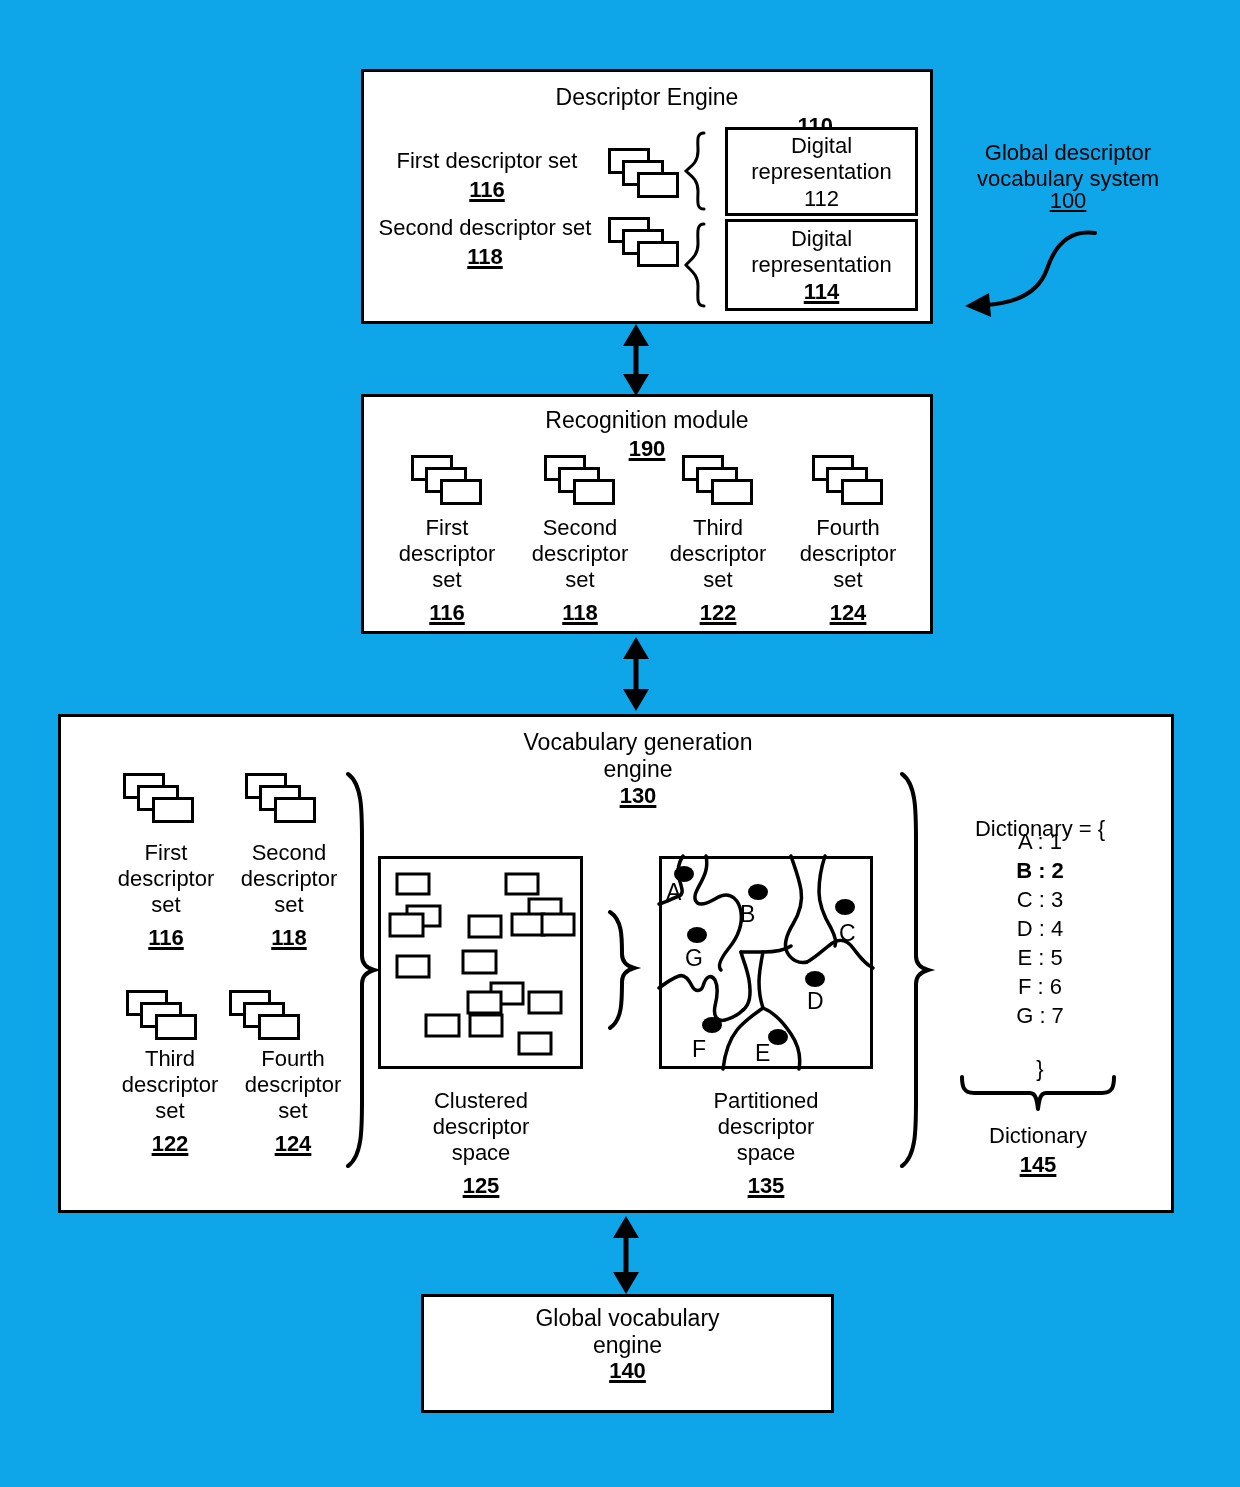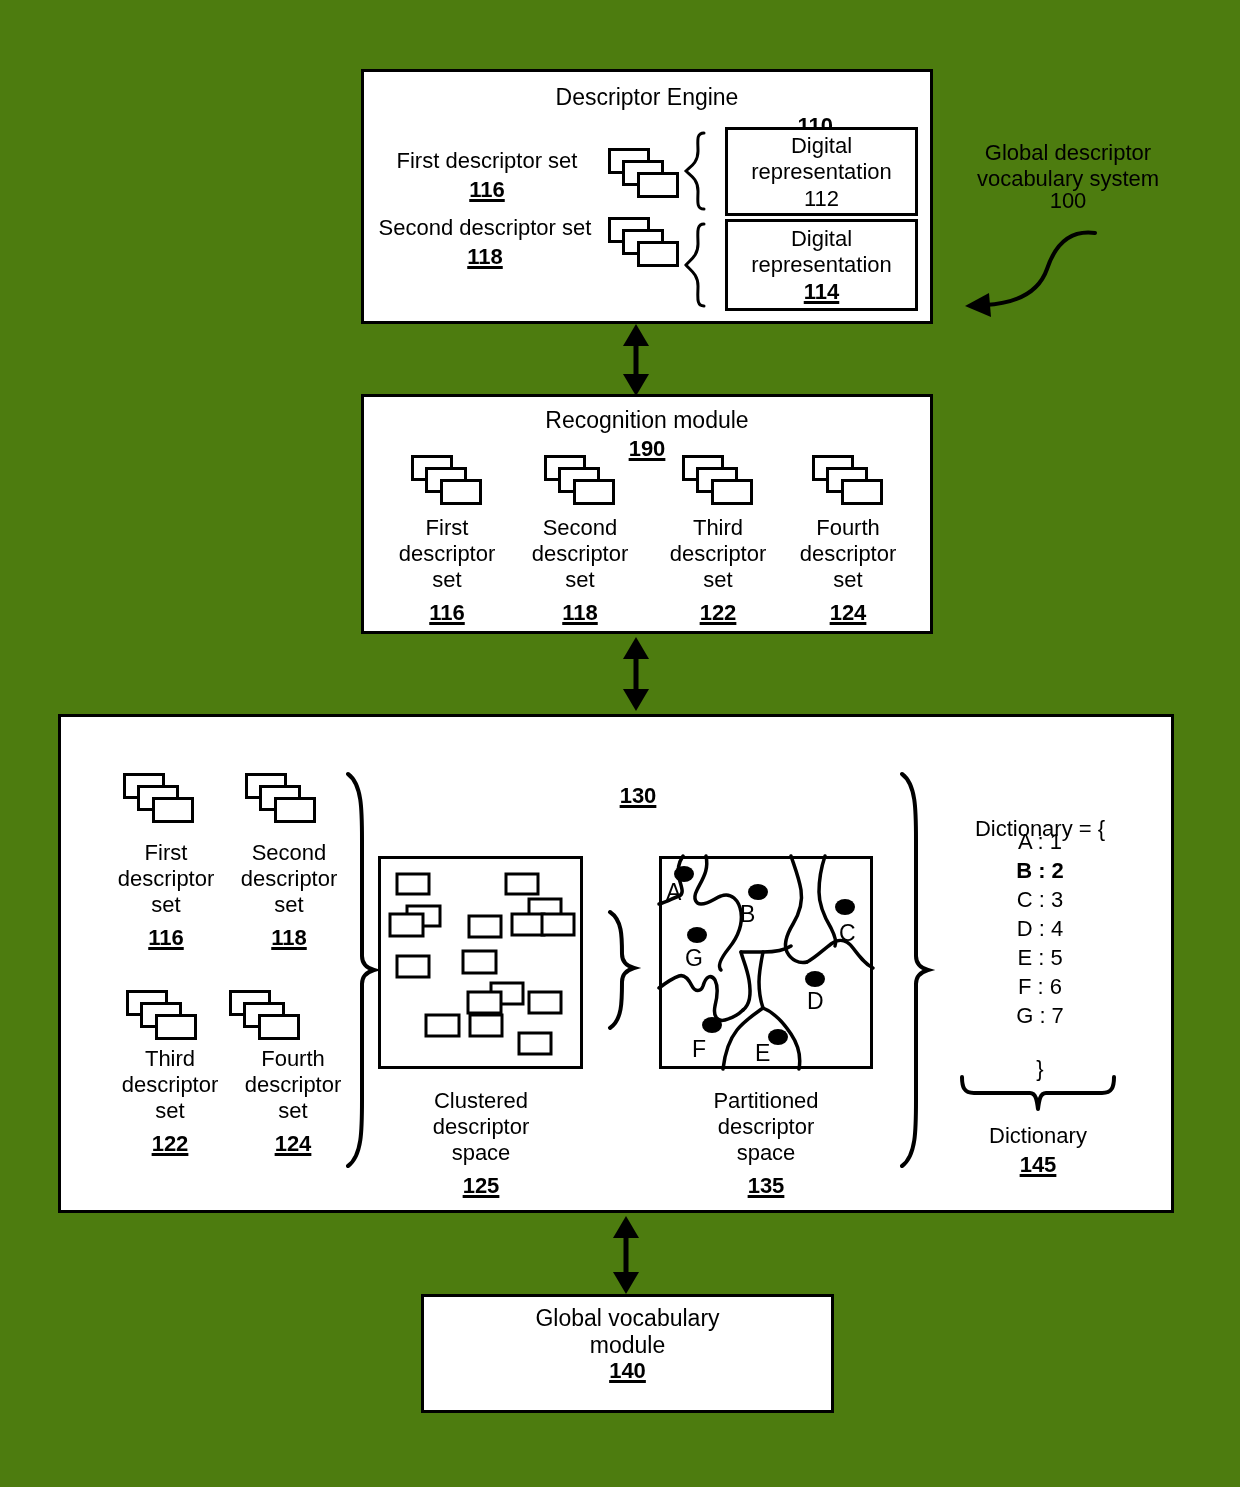--- a/index.html
+++ b/index.html
@@ -4,21 +4,21 @@
 <style>
   html, body {
     margin: 0;
     padding: 0;
     background: #ffffff;
   }
   #page {
     position: relative;
     width: 1240px;
     height: 1487px;
-    background: #4d7c0f;
+    background: #0ea5e9;
     font-family: "Liberation Sans", sans-serif;
     color: #000000;
     overflow: hidden;
   }
   .box {
     position: absolute;
     border: 3px solid #000;
     background: #fff;
     box-sizing: border-box;
   }
@@ -100,21 +100,21 @@
 representation</div>
   <div class="lbl" style="left:725px; top:186px; width:193px;"><span class="num-plain">112</span></div>
 
   <div class="box-thin" style="left:725px; top:219px; width:193px; height:92px;"></div>
   <div class="lbl" style="left:725px; top:226px; width:193px;">Digital
 representation</div>
   <div class="lbl" style="left:725px; top:279px; width:193px;"><span class="num">114</span></div>
 
   <div class="lbl" style="left:938px; top:140px; width:260px;">Global descriptor
 vocabulary system</div>
-  <div class="lbl" style="left:938px; top:188px; width:260px;">100</div>
+  <div class="lbl" style="left:938px; top:188px; width:260px;text-decoration:underline;">100</div>
   <svg class="svgabs" style="left:955px; top:225px;" width="160" height="95" viewBox="0 0 160 95">
     <path d="M140 8 C110 4,98 26,92 44 C85 64,66 78,30 80" fill="none" stroke="#000" stroke-width="4" stroke-linecap="round"></path>
     <path d="M34 68 L10 81 L36 92 Z" fill="#000"></path>
   </svg>
 
   <svg class="svgabs" style="left:618px; top:324px;" width="36" height="72" viewBox="0 0 36 72">
     <line x1="18" y1="12" x2="18" y2="60" stroke="#000" stroke-width="5"></line>
     <path d="M18 0 L31 22 L5 22 Z" fill="#000"></path>
     <path d="M18 72 L31 50 L5 50 Z" fill="#000"></path>
   </svg>
@@ -165,20 +165,22 @@
   <div class="lbl" style="left:785px; top:600px; width:126px;"><span class="num">124</span></div>
 
   <svg class="svgabs" style="left:618px; top:637px;" width="36" height="74" viewBox="0 0 36 74">
     <line x1="18" y1="12" x2="18" y2="62" stroke="#000" stroke-width="5"></line>
     <path d="M18 0 L31 22 L5 22 Z" fill="#000"></path>
     <path d="M18 74 L31 52 L5 52 Z" fill="#000"></path>
   </svg>
 
   <div class="box" style="left:58px; top:714px; width:1116px; height:499px;"></div>
 
+  <div class="lbl title" style="left:488px; top:729px; width:300px;">Vocabulary generation
+engine</div>
   <div class="lbl" style="left:488px; top:783px; width:300px;"><span class="num">130</span></div>
 
   <div class="stack" style="left:123px; top:773px;">
     <i class="s1"></i>
       <i class="s2"></i>
       <i class="s3"></i>
     </div>
   <div class="lbl" style="left:103px; top:840px; width:126px;">First
 descriptor
 set</div>
@@ -319,16 +321,16 @@
   <div class="lbl" style="left:938px; top:1152px; width:200px;"><span class="num">145</span></div>
 
   <svg class="svgabs" style="left:608px; top:1216px;" width="36" height="78" viewBox="0 0 36 78">
     <line x1="18" y1="12" x2="18" y2="66" stroke="#000" stroke-width="5"></line>
     <path d="M18 0 L31 22 L5 22 Z" fill="#000"></path>
     <path d="M18 78 L31 56 L5 56 Z" fill="#000"></path>
   </svg>
 
   <div class="box" style="left:421px; top:1294px; width:413px; height:119px;"></div>
   <div class="lbl title" style="left:421px; top:1305px; width:413px;">Global vocabulary
-module</div>
+engine</div>
   <div class="lbl" style="left:421px; top:1358px; width:413px;"><span class="num">140</span></div>
 
 </div>
 
 </body></html>

